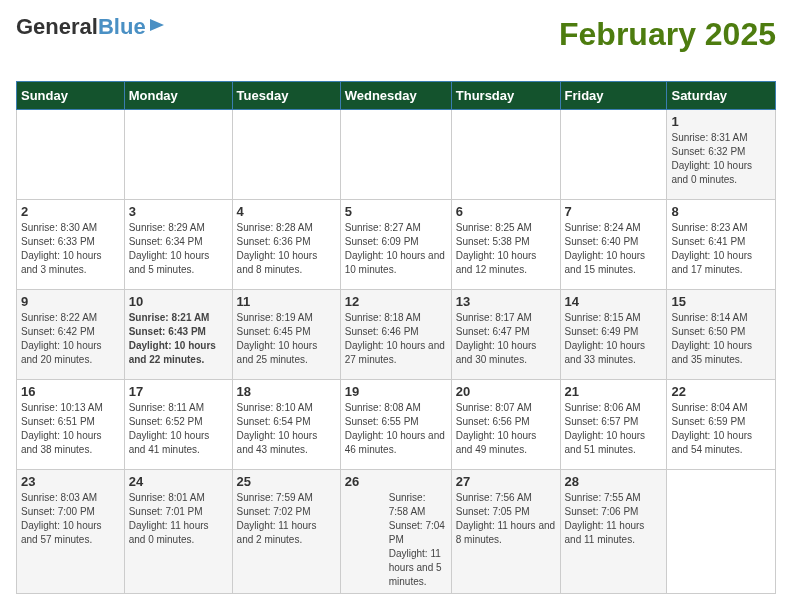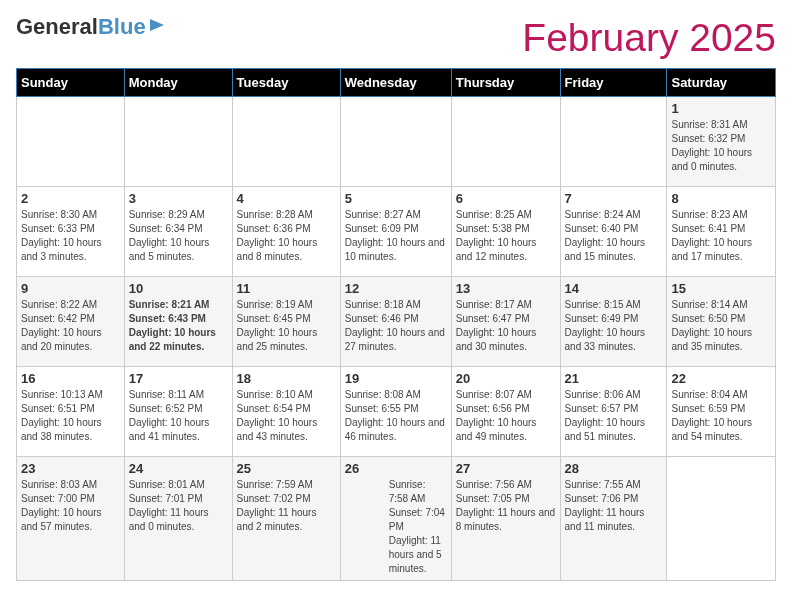--- a/index.html
+++ b/index.html
@@ -7,53 +7,53 @@
       font-family: Arial, sans-serif;
       background: #fff;
       width: 792px;
       min-height: 612px;
       padding: 16px;
     }
     .header-section {
       display: flex;
       justify-content: space-between;
       align-items: flex-start;
-      margin-bottom: 8px;
+      margin-bottom: 28px;
     }
     .logo {
       display: flex;
       flex-direction: column;
       align-items: flex-start;
     }
     .logo-text {
       font-size: 22px;
       font-weight: bold;
       color: #333;
       line-height: 1;
     }
     .logo-text span.blue { color: #4a90c4; }
     .title-section {
       text-align: right;
     }
     .main-title {
-      font-size: 39px;
-      font-weight: normal;
-      color: #be185d;
+      font-size: 32px;
+      font-weight: bold;
+      color: #4d7c0f;
     }
     .subtitle {
       font-size: 14px;
       color: #555;
     }
     .calendar {
       width: 100%;
       border-collapse: collapse;
       font-size: 11px;
     }
     .calendar thead th {
-      background-color: #000000;
+      background-color: #14532d;
       color: #fff;
       padding: 6px 4px;
       text-align: left;
       font-size: 13px;
       font-weight: bold;
       border: 1px solid #3a7db0;
     }
     .calendar tbody td {
       vertical-align: top;
       border: 1px solid #ccc;

